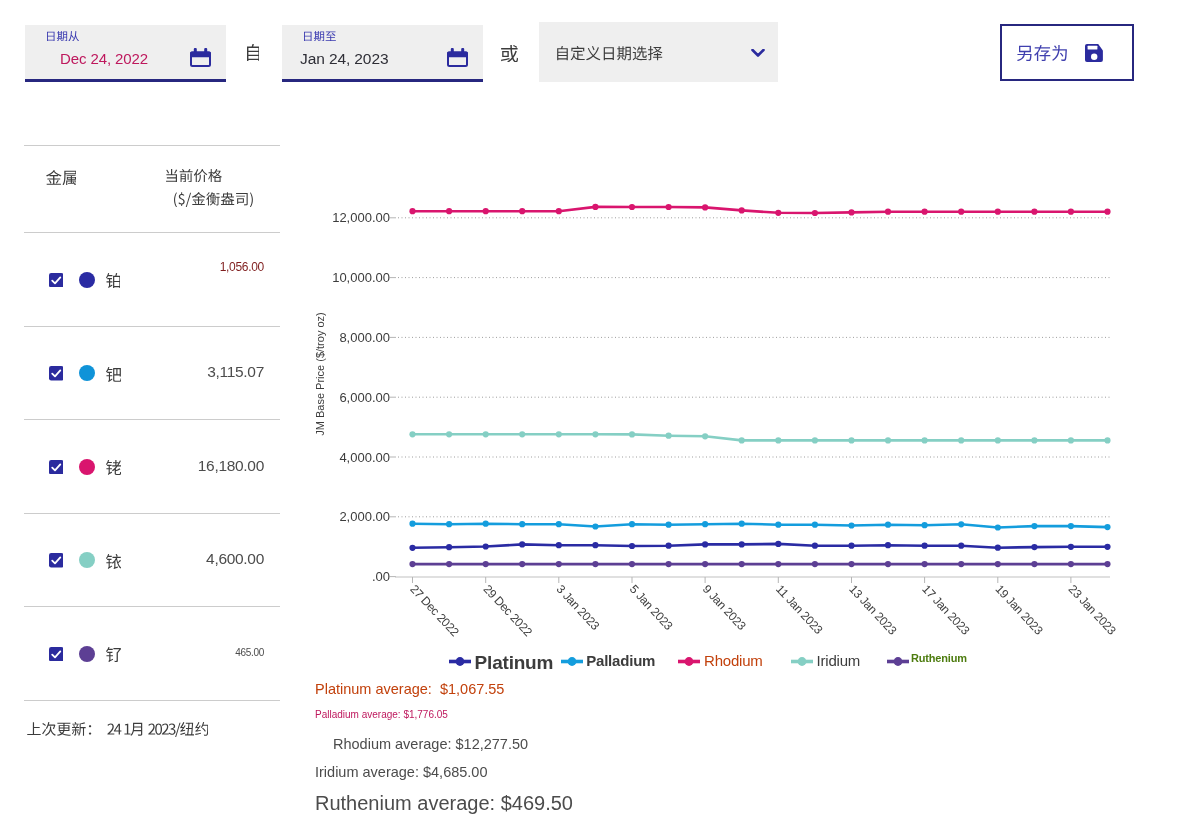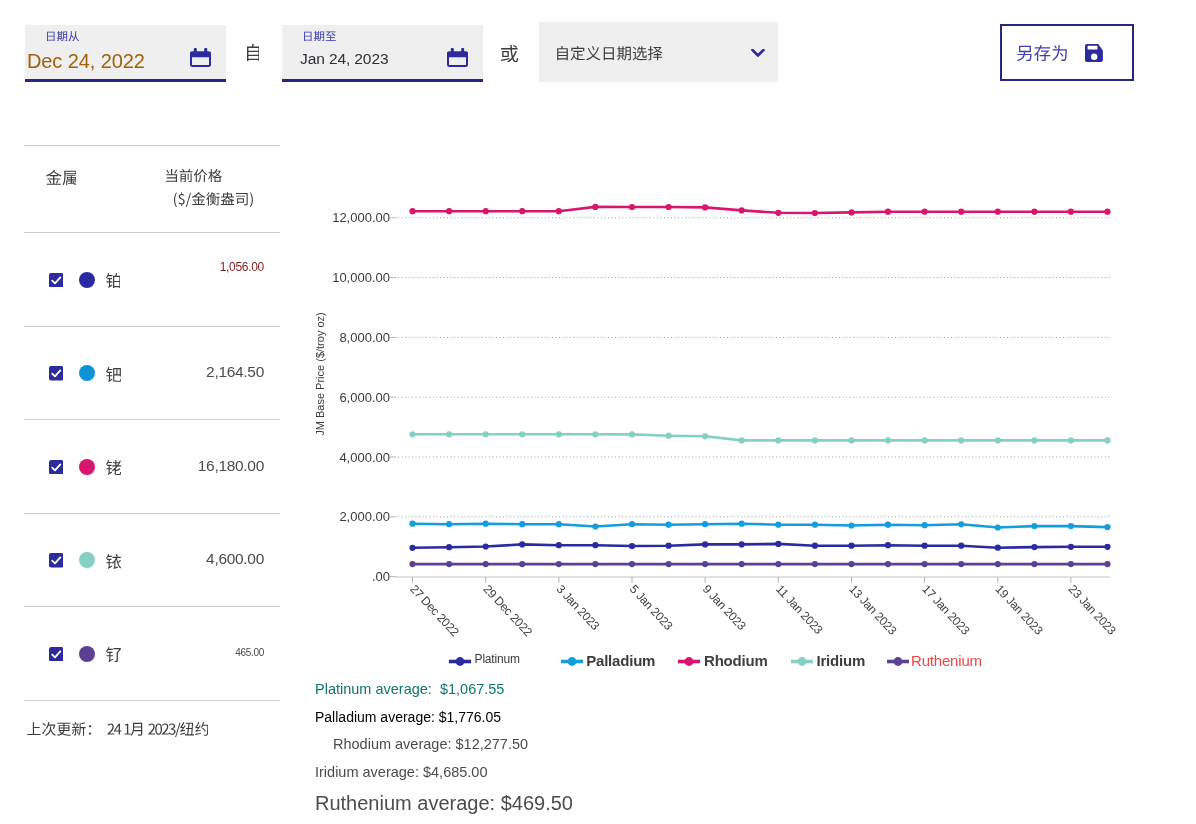--- a/index.html
+++ b/index.html
@@ -4,21 +4,21 @@
 body{font-family:"Liberation Sans",sans-serif;position:relative}
 .abs{position:absolute;white-space:pre}
 </style></head><body>
 
 <div class="abs" style="left:25px;top:25px;width:201px;height:54px;background:#efefef;border-bottom:3px solid #27277f"></div>
 <svg style="position:absolute;left:47.1px;top:30.9px;" width="32.0" height="10.5" viewBox="0 0 32.00 10.49" fill="#3a3ab0">
     <path transform="translate(-2.03,9.52) scale(0.01150,-0.01150)" d="M176 772H832V-64H752V697H253V-69H176ZM228 426H786V352H228ZM226 71H787V-4H226Z"></path>
     <path transform="translate(9.47,9.52) scale(0.01150,-0.01150)" d="M611 790H888V722H611ZM611 561H888V494H611ZM610 328H890V260H610ZM855 790H927V16Q927 -16 919 -35Q911 -53 889 -62Q868 -71 831 -74Q795 -76 740 -76Q738 -61 731 -39Q724 -18 716 -3Q756 -5 790 -5Q824 -5 835 -4Q846 -3 850 1Q855 5 855 17ZM580 790H650V427Q650 370 647 303Q643 236 633 167Q623 98 602 33Q582 -31 548 -84Q542 -78 531 -69Q520 -60 508 -53Q497 -45 488 -41Q530 26 550 107Q569 188 574 272Q580 355 580 427ZM52 707H531V640H52ZM169 551H423V491H169ZM170 393H424V332H170ZM38 231H531V164H38ZM137 828H205V204H137ZM387 828H457V204H387ZM178 143 249 123Q222 66 182 11Q141 -43 101 -80Q94 -74 83 -66Q72 -57 60 -49Q49 -41 39 -36Q81 -2 118 45Q155 92 178 143ZM321 112 379 143Q399 120 420 94Q440 67 458 41Q476 15 486 -6L424 -42Q416 -21 398 5Q381 32 361 60Q341 89 321 112Z"></path>
     <path transform="translate(20.97,9.52) scale(0.01150,-0.01150)" d="M260 458 312 507Q351 462 389 410Q428 357 460 307Q492 257 511 216L454 163Q435 204 404 255Q372 307 334 360Q297 413 260 458ZM690 507Q702 443 723 371Q745 300 777 230Q809 161 854 101Q899 41 959 0Q951 -7 940 -19Q929 -31 920 -44Q910 -57 903 -68Q843 -20 798 44Q752 109 719 183Q686 256 664 330Q642 403 629 468ZM261 818 343 814Q333 618 311 452Q289 287 242 154Q196 21 113 -78Q107 -71 94 -61Q80 -51 66 -42Q51 -32 41 -26Q123 61 168 188Q213 314 234 474Q254 633 261 818ZM646 819 727 815Q718 662 700 530Q682 398 651 287Q619 176 569 86Q519 -5 443 -75Q437 -68 423 -59Q410 -49 396 -39Q381 -28 371 -23Q471 61 527 184Q583 308 609 467Q635 627 646 819Z"></path>
   </svg>
-<div class="abs" style="left:27px;top:49.7px;font-size:20px;color:#a16207;letter-spacing:-0.1px">Dec 24, 2022</div>
+<div class="abs" style="left:60px;top:49.7px;font-size:15px;color:#be185d;letter-spacing:-0.1px">Dec 24, 2022</div>
 <svg class="abs" style="left:190px;top:48px" width="21" height="19" viewBox="0 0 21 19">
     <rect x="3.8" y="0" width="3" height="5.2" rx="1.1" fill="#2b2b9e"></rect>
     <rect x="14.2" y="0" width="3" height="5.2" rx="1.1" fill="#2b2b9e"></rect>
     <rect x="1" y="4.6" width="19" height="13.4" rx="1.5" fill="none" stroke="#2b2b9e" stroke-width="2"></rect>
     <path d="M1.5 3.6 H19.5 Q21 3.6 21 5.1 V9.3 H0 V5.1 Q0 3.6 1.5 3.6 Z" fill="#2b2b9e"></path>
   </svg>
 <svg style="position:absolute;left:246.5px;top:44.3px;" width="12.8" height="17.1" viewBox="0 0 12.76 17.07" fill="#3c3c3c">
     <path transform="translate(-3.01,15.58) scale(0.01850,-0.01850)" d="M214 482H795V411H214ZM214 264H795V194H214ZM214 46H795V-25H214ZM163 703H853V-76H774V631H239V-81H163ZM455 842 542 830Q526 785 508 740Q489 695 472 662L405 675Q415 699 424 728Q434 758 442 788Q451 817 455 842Z"></path>
   </svg>
 <div class="abs" style="left:282px;top:25px;width:201px;height:54px;background:#efefef;border-bottom:3px solid #27277f"></div>
@@ -98,21 +98,21 @@
   </svg>
 <div class="abs" style="right:932px;top:259px;font-size:12px;line-height:16px;color:#7f1d1d;letter-spacing:-0.3px">1,056.00</div>
 <svg class="abs" style="left:48.5px;top:366.1px" width="14.5" height="14.5" viewBox="0 0 14.5 14.5">
 <rect x="0" y="0" width="14.5" height="14.5" rx="2.2" fill="#2b2b9e"></rect>
 <path d="M3.2 7.6 L6 10.4 L11.3 4.4" fill="none" stroke="#fff" stroke-width="1.8" stroke-linecap="round" stroke-linejoin="round"></path>
   </svg>
 <div class="abs" style="left:79px;top:365.2px;width:16px;height:16px;border-radius:50%;background:#0f93d8"></div>
 <svg style="position:absolute;left:105.8px;top:366.5px;" width="15.7" height="15.1" viewBox="0 0 15.66 15.10" fill="#3c3c3c">
     <path transform="translate(-0.42,13.87) scale(0.01650,-0.01650)" d="M458 775H529V80Q529 53 535 39Q541 24 557 19Q573 13 604 13Q614 13 636 13Q658 13 687 13Q716 13 746 13Q775 13 799 13Q823 13 835 13Q862 13 876 25Q890 37 897 68Q903 99 906 155Q920 146 939 138Q959 130 974 127Q969 58 956 18Q943 -22 916 -39Q888 -56 838 -56Q829 -56 805 -56Q781 -56 749 -56Q718 -56 686 -56Q655 -56 631 -56Q608 -56 600 -56Q546 -56 515 -44Q483 -33 470 -4Q458 26 458 81ZM482 775H926V268H852V704H482ZM483 394H887V326H483ZM651 750H719V368H651ZM162 840 230 822Q212 763 186 706Q161 649 130 598Q99 548 64 509Q61 516 54 530Q47 543 39 557Q31 570 25 578Q69 627 105 696Q140 765 162 840ZM150 726H413V654H136ZM185 -75 174 -7 199 24 395 142Q398 128 403 109Q409 90 414 79Q345 35 302 8Q260 -19 236 -35Q213 -51 202 -59Q191 -68 185 -75ZM97 547H379V479H97ZM51 344H406V275H51ZM185 -75Q181 -67 174 -58Q167 -48 160 -38Q153 -29 146 -23Q155 -16 168 -2Q180 11 190 30Q199 50 199 74V532H267V19Q267 19 259 12Q251 5 239 -6Q227 -17 214 -30Q201 -43 193 -55Q185 -66 185 -75Z"></path>
   </svg>
-<div class="abs" style="right:932px;top:364.1px;font-size:15.5px;line-height:16px;color:#4c4c4c;letter-spacing:-0.3px">2,164.50</div>
+<div class="abs" style="right:932px;top:364.1px;font-size:15.5px;line-height:16px;color:#4c4c4c;letter-spacing:-0.3px">3,115.07</div>
 <svg class="abs" style="left:48.5px;top:459.6px" width="14.5" height="14.5" viewBox="0 0 14.5 14.5">
 <rect x="0" y="0" width="14.5" height="14.5" rx="2.2" fill="#2b2b9e"></rect>
 <path d="M3.2 7.6 L6 10.4 L11.3 4.4" fill="none" stroke="#fff" stroke-width="1.8" stroke-linecap="round" stroke-linejoin="round"></path>
   </svg>
 <div class="abs" style="left:79px;top:458.8px;width:16px;height:16px;border-radius:50%;background:#d9156e"></div>
 <svg style="position:absolute;left:105.8px;top:460.0px;" width="15.2" height="15.0" viewBox="0 0 15.16 15.00" fill="#3c3c3c">
     <path transform="translate(-0.66,13.86) scale(0.01650,-0.01650)" d="M461 711H803V644H461ZM417 515H955V445H417ZM603 840H674V478H603ZM877 816 945 795Q889 663 813 546Q737 428 646 331Q555 234 451 161Q446 169 438 180Q429 192 419 204Q410 216 402 223Q505 289 593 380Q681 472 753 582Q825 693 877 816ZM565 348H638V34Q638 12 648 5Q657 -2 690 -2Q698 -2 719 -2Q739 -2 764 -2Q789 -2 811 -2Q833 -2 843 -2Q863 -2 873 7Q883 16 887 43Q891 71 892 126Q904 116 924 108Q943 100 959 97Q955 31 944 -5Q933 -41 911 -55Q889 -69 849 -69Q843 -69 826 -69Q809 -69 787 -69Q765 -69 744 -69Q722 -69 706 -69Q690 -69 683 -69Q637 -69 611 -60Q586 -51 575 -29Q565 -6 565 34ZM857 336 914 283Q874 258 825 235Q776 211 724 190Q671 169 621 151Q618 162 610 178Q603 193 596 204Q643 222 692 244Q741 266 784 290Q827 314 857 336ZM160 838 227 820Q212 765 189 712Q166 658 138 610Q110 563 79 526Q76 534 69 547Q62 560 54 574Q47 588 40 596Q79 641 110 705Q142 768 160 838ZM150 726H395V654H136ZM185 -68 174 0 199 30 387 138Q390 123 395 104Q401 85 405 74Q339 34 298 9Q258 -16 235 -30Q213 -45 202 -53Q191 -61 185 -68ZM108 547H378V479H108ZM64 344H398V275H64ZM185 -68Q181 -61 174 -51Q167 -41 160 -31Q152 -21 145 -15Q155 -9 167 5Q180 19 190 38Q199 58 199 82V532H269V27Q269 27 261 20Q252 13 240 2Q227 -9 215 -22Q202 -36 193 -48Q185 -60 185 -68Z"></path>
   </svg>
 <div class="abs" style="right:932px;top:457.6px;font-size:15.5px;line-height:16px;color:#4c4c4c;letter-spacing:-0.3px">16,180.00</div>
 <svg class="abs" style="left:48.5px;top:553.0px" width="14.5" height="14.5" viewBox="0 0 14.5 14.5">
@@ -297,37 +297,37 @@
     <circle cx="961.2" cy="564.1" r="3.1" fill="#5d3f94"></circle>
     <circle cx="997.8" cy="564.1" r="3.1" fill="#5d3f94"></circle>
     <circle cx="1034.4" cy="564.1" r="3.1" fill="#5d3f94"></circle>
     <circle cx="1070.9" cy="564.1" r="3.1" fill="#5d3f94"></circle>
     <circle cx="1107.5" cy="564.1" r="3.1" fill="#5d3f94"></circle>
   </svg>
 <svg class="abs" style="left:449.4px;top:655.5px" width="22" height="11" viewBox="0 0 22 11">
 <line x1="0" y1="5.5" x2="22" y2="5.5" stroke="#2a2ba3" stroke-width="3.6"></line>
     <circle cx="11" cy="5.5" r="4.4" fill="#2a2ba3"></circle>
   </svg>
-<div class="abs" style="left:474.6px;top:651.5px;font-size:12px;font-weight:normal;letter-spacing:-0.2px;color:#3c3c3c">Platinum</div>
+<div class="abs" style="left:474.6px;top:651.5px;font-size:19px;font-weight:bold;letter-spacing:-0.2px;color:#3c3c3c">Platinum</div>
 <svg class="abs" style="left:560.9px;top:655.5px" width="22" height="11" viewBox="0 0 22 11">
 <line x1="0" y1="5.5" x2="22" y2="5.5" stroke="#149ddd" stroke-width="3.6"></line>
     <circle cx="11" cy="5.5" r="4.4" fill="#149ddd"></circle>
   </svg>
 <div class="abs" style="left:586.2px;top:651.5px;font-size:15px;font-weight:bold;letter-spacing:-0.2px;color:#3c3c3c">Palladium</div>
 <svg class="abs" style="left:678.3px;top:655.5px" width="22" height="11" viewBox="0 0 22 11">
 <line x1="0" y1="5.5" x2="22" y2="5.5" stroke="#d9156e" stroke-width="3.6"></line>
     <circle cx="11" cy="5.5" r="4.4" fill="#d9156e"></circle>
   </svg>
-<div class="abs" style="left:704px;top:651.5px;font-size:15px;font-weight:bold;letter-spacing:-0.2px;color:#404040">Rhodium</div>
+<div class="abs" style="left:704px;top:651.5px;font-size:15px;font-weight:normal;letter-spacing:-0.2px;color:#c2410c">Rhodium</div>
 <svg class="abs" style="left:791.3px;top:655.5px" width="22" height="11" viewBox="0 0 22 11">
 <line x1="0" y1="5.5" x2="22" y2="5.5" stroke="#85cfc4" stroke-width="3.6"></line>
     <circle cx="11" cy="5.5" r="4.4" fill="#85cfc4"></circle>
   </svg>
-<div class="abs" style="left:816.5px;top:651.5px;font-size:15px;font-weight:bold;letter-spacing:-0.2px;color:#3c3c3c">Iridium</div>
+<div class="abs" style="left:816.5px;top:651.5px;font-size:15px;font-weight:normal;letter-spacing:-0.2px;color:#3c3c3c">Iridium</div>
 <svg class="abs" style="left:886.9px;top:655.5px" width="22" height="11" viewBox="0 0 22 11">
 <line x1="0" y1="5.5" x2="22" y2="5.5" stroke="#5d3f94" stroke-width="3.6"></line>
     <circle cx="11" cy="5.5" r="4.4" fill="#5d3f94"></circle>
   </svg>
-<div class="abs" style="left:911.1px;top:651.5px;font-size:15px;font-weight:normal;letter-spacing:-0.2px;color:#ef4444">Ruthenium</div>
-<div class="abs" style="left:315px;top:680.8px;font-size:14.5px;color:#0f766e">Platinum average:  $1,067.55</div>
-<div class="abs" style="left:315px;top:708.5px;font-size:14px;color:#000000">Palladium average: $1,776.05</div>
+<div class="abs" style="left:911.1px;top:651.5px;font-size:11px;font-weight:bold;letter-spacing:-0.2px;color:#4d7c0f">Ruthenium</div>
+<div class="abs" style="left:315px;top:680.8px;font-size:14.5px;color:#c2410c">Platinum average:  $1,067.55</div>
+<div class="abs" style="left:315px;top:708.5px;font-size:10px;color:#be185d">Palladium average: $1,776.05</div>
 <div class="abs" style="left:333px;top:736.2px;font-size:14.5px;color:#4c4c4c">Rhodium average: $12,277.50</div>
 <div class="abs" style="left:315px;top:763.8px;font-size:14.5px;color:#4c4c4c">Iridium average: $4,685.00</div>
 <div class="abs" style="left:315px;top:791.5px;font-size:20px;color:#4c4c4c">Ruthenium average: $469.50</div>
 </body></html>

